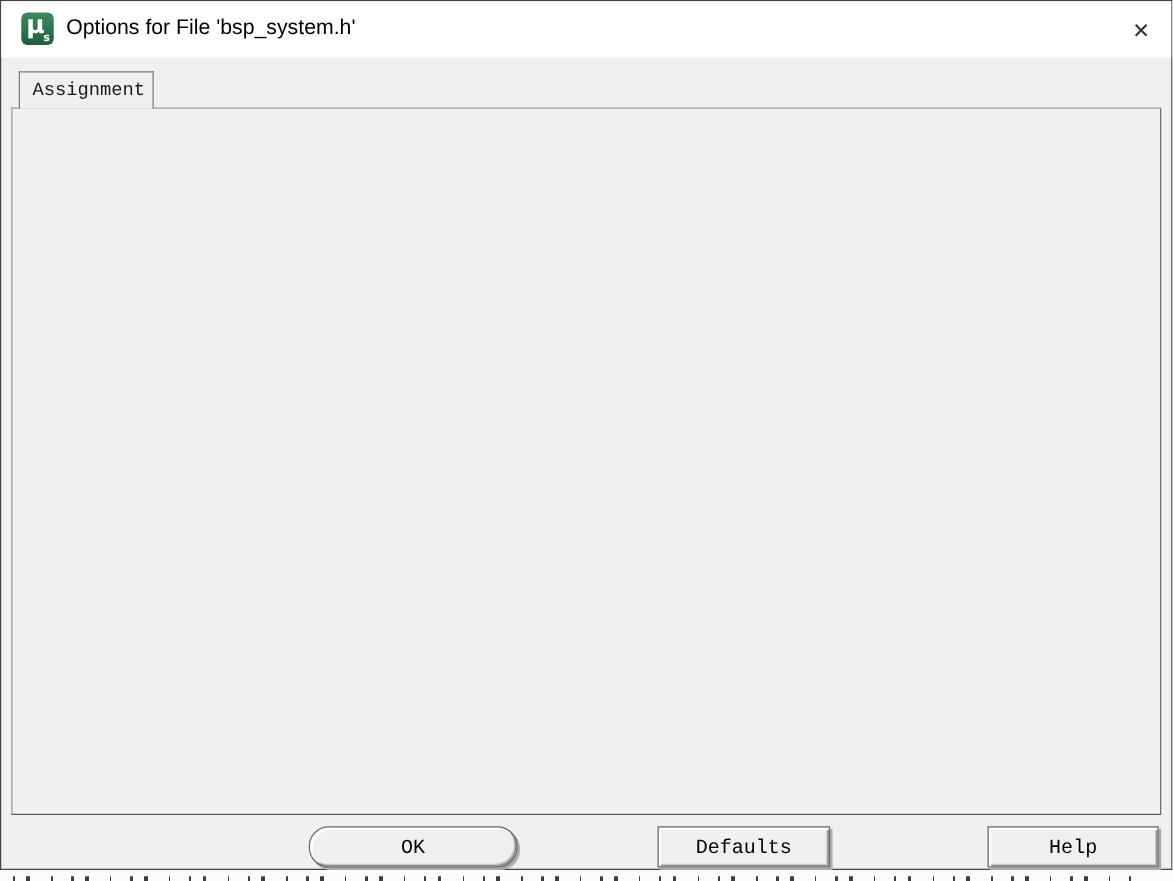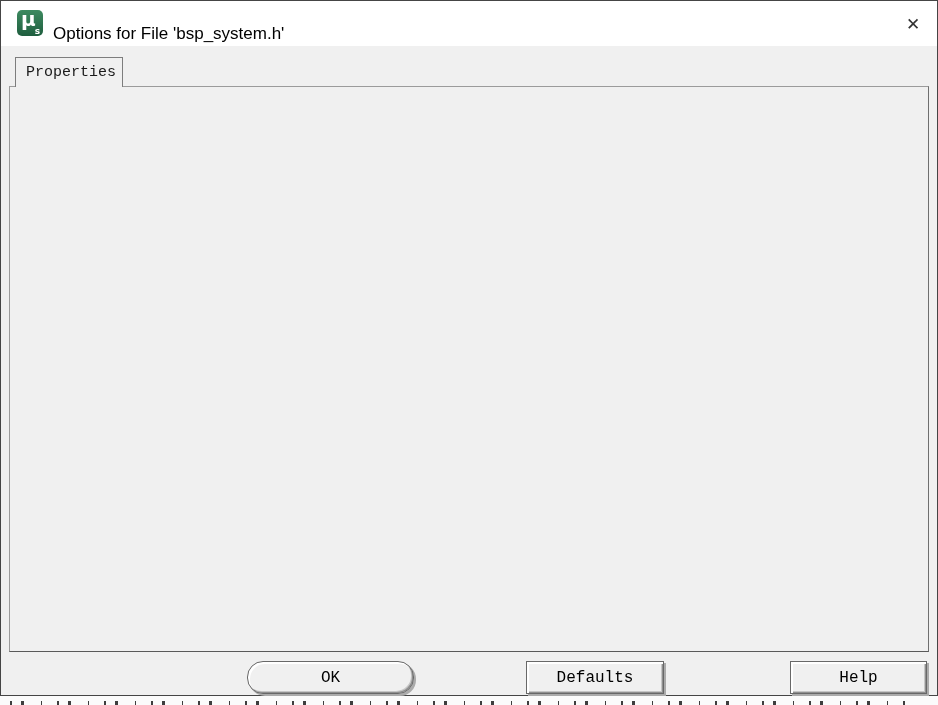--- a/index.html
+++ b/index.html
@@ -6,21 +6,21 @@
   body{width:938px;height:705px;position:relative;background:#ffffff;overflow:hidden;
        font-family:"Liberation Sans",sans-serif;}
   .dialog{position:absolute;left:0;top:0;width:936px;height:694px;border:1px solid #454545;
           background:#f0f0f0;}
   
   .titlebar{position:absolute;left:0;top:0;width:100%;height:45px;background:#ffffff;}
   .app-icon{position:absolute;left:16px;top:9px;width:26px;height:26px;border-radius:5px;
             background:linear-gradient(180deg,#3d8a60 0%,#1f5e3f 100%);color:#fff;}
   .app-icon .mu{position:absolute;left:4px;top:-3px;font:bold 20px "DejaVu Sans",sans-serif;}
   .app-icon .sub{position:absolute;right:3px;bottom:0px;font:bold 9px "DejaVu Sans",sans-serif;}
-  .title-text{position:absolute;left:52px;top:11px;font-size:17px;color:#000;margin-top:12px;}
+  .title-text{position:absolute;left:52px;top:11px;font-size:17px;color:#000;}
   .close-btn{position:absolute;left:896px;top:8px;width:32px;height:30px;display:flex;
              align-items:center;justify-content:center;font-size:17px;color:#333;
              font-weight:300;cursor:default;background:transparent;border:none;}
   
   .tab{position:absolute;left:14px;top:56px;width:108px;height:30px;background:#f0f0f0;
        border:1px solid #7d7d7d;border-bottom:none;z-index:2;
        font:15px "Liberation Mono",monospace;color:#1a1a1a;
        display:flex;align-items:center;padding-left:10px;box-sizing:border-box;}
   .tabpage{position:absolute;left:8px;top:85px;width:920px;height:566px;background:#f0f0f0;
            border:1px solid #9b9b9b;border-right-color:#6f6f6f;border-bottom-color:#5a5a5a;
@@ -73,21 +73,21 @@
   <div class="titlebar">
     <div class="app-icon">
       <span class="mu">µ</span>
       <span class="sub">s</span>
     </div>
     <div class="title-text">Options for File 'bsp_system.h'</div>
     <button class="close-btn">✕</button>
   </div>
 
   <div class="tab">
-    <span>Properties</span>
+    <span>Assignment</span>
   </div>
   <div class="tabpage"></div>
 
   <div class="lbl" style="top:119px;">Path:</div>
   <div class="field path-field" style="left:175px;top:112px;width:726px;height:29px;">
     <span class="sel">..\Hardware\bsp_system.h</span>
   </div>
 
   <div class="lbl" style="top:157px;">File Type:</div>
   <div class="field sunken white" style="left:175px;top:151px;width:266px;height:28px;">

